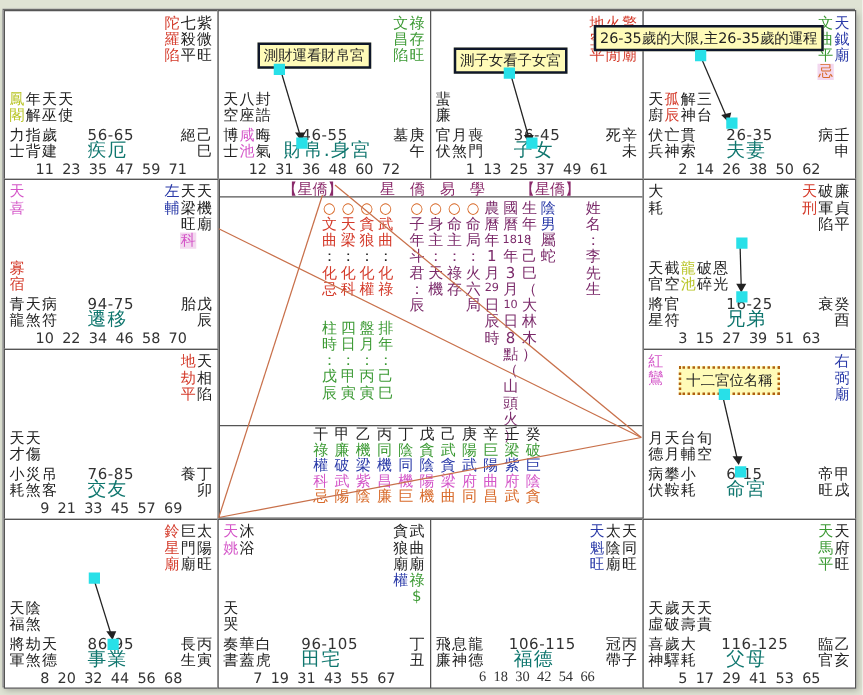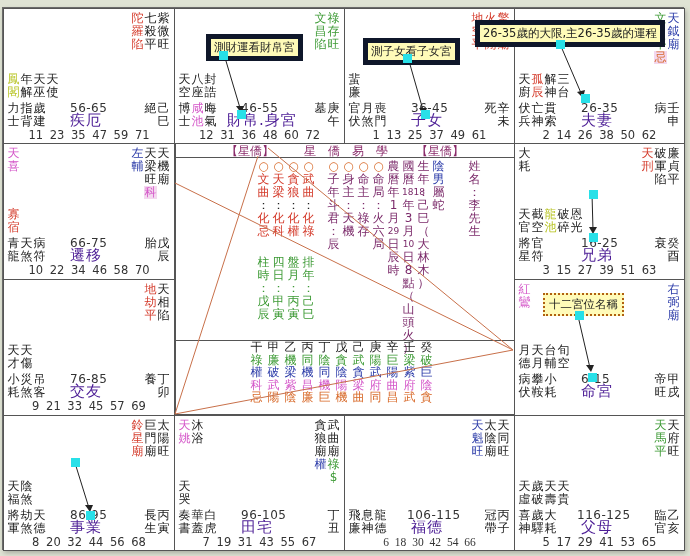--- a/index.html
+++ b/index.html
@@ -17,37 +17,37 @@
     position: absolute; border: 1px solid #555; background: #fff;
     font-size: 12px; line-height: 13px; color: #222;
   }
   .vcol { position: absolute; display: flex; flex-direction: row-reverse; top: 3px; right: 4px; }
   .col { display: flex; flex-direction: column; width: 13px; text-align: center; font-size: 12px; line-height: 13px; }
   .minor { position: absolute; left: 3px; display: flex; flex-direction: row; }
   .minor .col { width: 13px; }
   .gods { position: absolute; left: 3px; display: flex; }
   .gods .col { width: 13px; }
   .range { position: absolute; font-size: 12px; color: #333; letter-spacing: 0.5px; }
-  .pname { position: absolute; font-size: 15px; color: #4c1d95; letter-spacing: 1px; }
+  .pname { position: absolute; font-size: 15px; color: #0f766e; letter-spacing: 1px; }
   .ages { position: absolute; left: 0; right: 0; text-align: center; font-size: 11.5px; color: #333; word-spacing: 3px; }
   .stem { position: absolute; right: 4px; display: flex; flex-direction: row-reverse; }
   .stem .col { width: 13px; }
 
   .red { color: #d43a2a; }
   .green { color: #3c9a34; }
   .blue { color: #2a3aa8; }
   .pink { color: #d455c8; }
   .olive { color: #b8c424; }
   .purple { color: #7b2a6a; }
   .orange { color: #d86a2a; }
   .dark { color: #222; }
 
   .hua-box { background: #f3d8ef; }
   .note {
-    position: absolute; background: #fffbb8; border: 5px solid #0f172a;
+    position: absolute; background: #fffbb8; border: 2px solid #0f172a;
     font-size: 11.5px; padding: 1px 3px; white-space: nowrap; color: #222; z-index: 5;
   }
   .note.dotted { border: 2px dotted #b06010; padding: 2px 4px; }
   .dot { position: absolute; width: 9px; height: 9px; background: #28e0e8; z-index: 6; }
   svg.overlay { position: absolute; left: 0; top: 0; z-index: 4; pointer-events: none; }
 
   .center { position: absolute; left: 172px; top: 135px; width: 340px; height: 272px; background: #fff; border: 1px solid #555; }
   .center-head { position: absolute; left: 0; top: 0; width: 100%; height: 14px; border-bottom: 1px solid #555; font-size: 12px; line-height: 14px; color: #8a2a6a; display: flex; }
   .center-head span { position: absolute; }
   .cgrid { position: absolute; display: flex; }
@@ -356,21 +356,21 @@
       </div>
       <div class="stem" style="top: 93px;">
         <div class="col dark">
           <span>戊</span>
           <span>辰</span>
         </div>
         <div class="col">
           <span>胎</span>
         </div>
       </div>
-      <div class="range" style="left: 66px; top: 93px;">66-75</div>
+      <div class="range" style="left: 66px; top: 93px;">94-75</div>
       <div class="pname" style="left: 66px; top: 105px;">遷移</div>
       <div class="ages" style="top: 120px;">10 22 34 46 58 70</div>
     </div>
   <div class="cell" id="p-you" style="left:511px;top:135px;width:171px;height:137px;">
       <div class="vcol">
         <div class="col dark">
           <span>廉</span>
           <span>貞</span>
           <span>平</span>
         </div>

